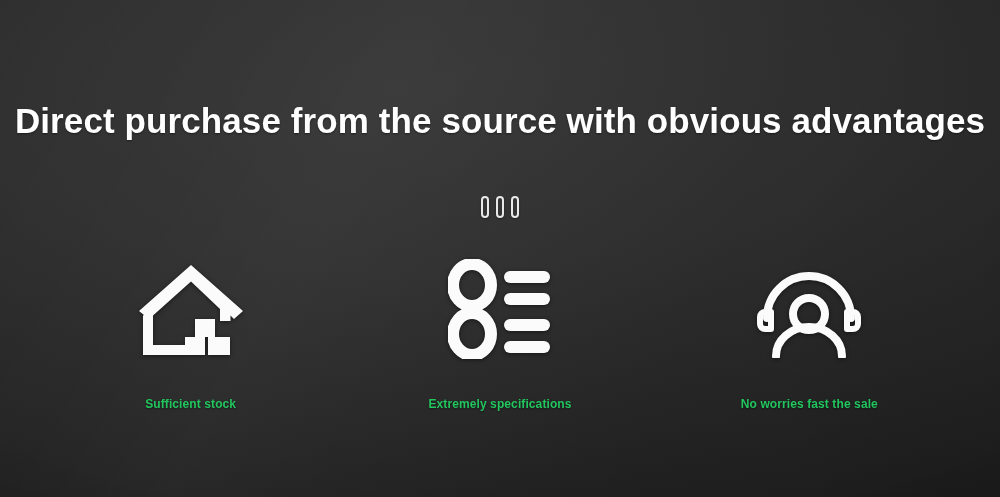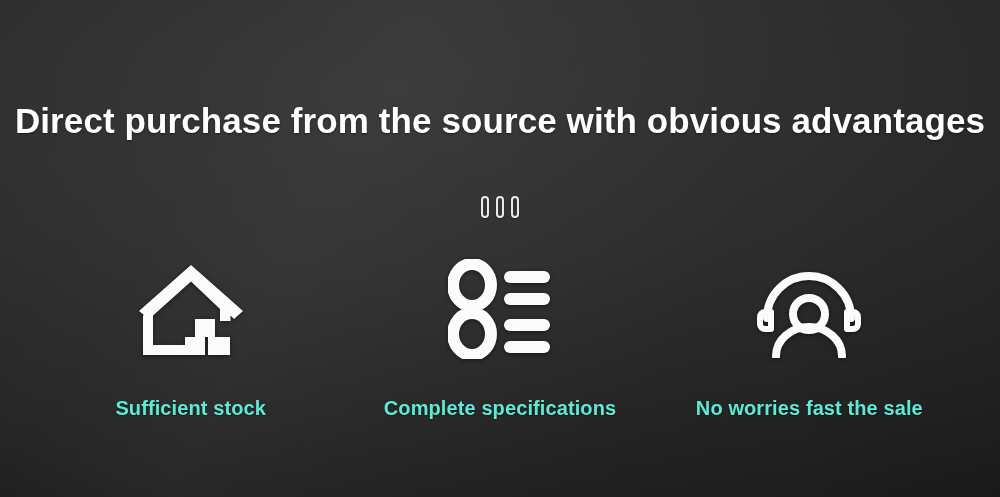--- a/index.html
+++ b/index.html
@@ -85,22 +85,22 @@
   }
   .icon-wrap {
     height:102px;
     display:flex;
     align-items:center;
     justify-content:center;
   }
   .icon-wrap svg { display:block; filter: drop-shadow(0 1px 2px rgba(0,0,0,0.5)); }
   .feature-label {
     margin-top:37px;
-    color:#5eead4;
-    font-size:20px;
+    color:#22c55e;
+    font-size:12px;
     font-weight:bold;
     letter-spacing:0.1px;
     white-space:nowrap;
     text-shadow:0 1px 2px rgba(0,0,0,0.45);
   }
 </style>
 </head>
 <body>
 
 <div class="banner">
@@ -145,21 +145,21 @@
 
             <ellipse cx="24" cy="75" rx="19" ry="21" fill="none" stroke="#fbfbfb" stroke-width="12"></ellipse>
 
             <rect x="56" y="12" width="46" height="12" rx="6" fill="#fbfbfb"></rect>
             <rect x="56" y="34" width="46" height="12" rx="6" fill="#fbfbfb"></rect>
 
             <rect x="56" y="60" width="46" height="12" rx="6" fill="#fbfbfb"></rect>
             <rect x="56" y="82" width="46" height="12" rx="6" fill="#fbfbfb"></rect>
           </svg>
         </div>
-        <div class="feature-label">Complete specifications</div>
+        <div class="feature-label">Extremely specifications</div>
       </div>
 
 
       <div class="feature">
         <div class="icon-wrap">
           <svg width="104" height="98" viewBox="0 0 104 98" aria-hidden="true">
 
             <path d="M10 58 A42 42 0 0 1 94 58" fill="none" stroke="#fbfbfb" stroke-width="8" stroke-linecap="round"></path>
 
             <path d="M14 52 L8 52 A5 5 0 0 0 3 57 L3 64 A5 5 0 0 0 8 69 L14 69 Z" fill="none" stroke="#fbfbfb" stroke-width="6" stroke-linejoin="round"></path>

